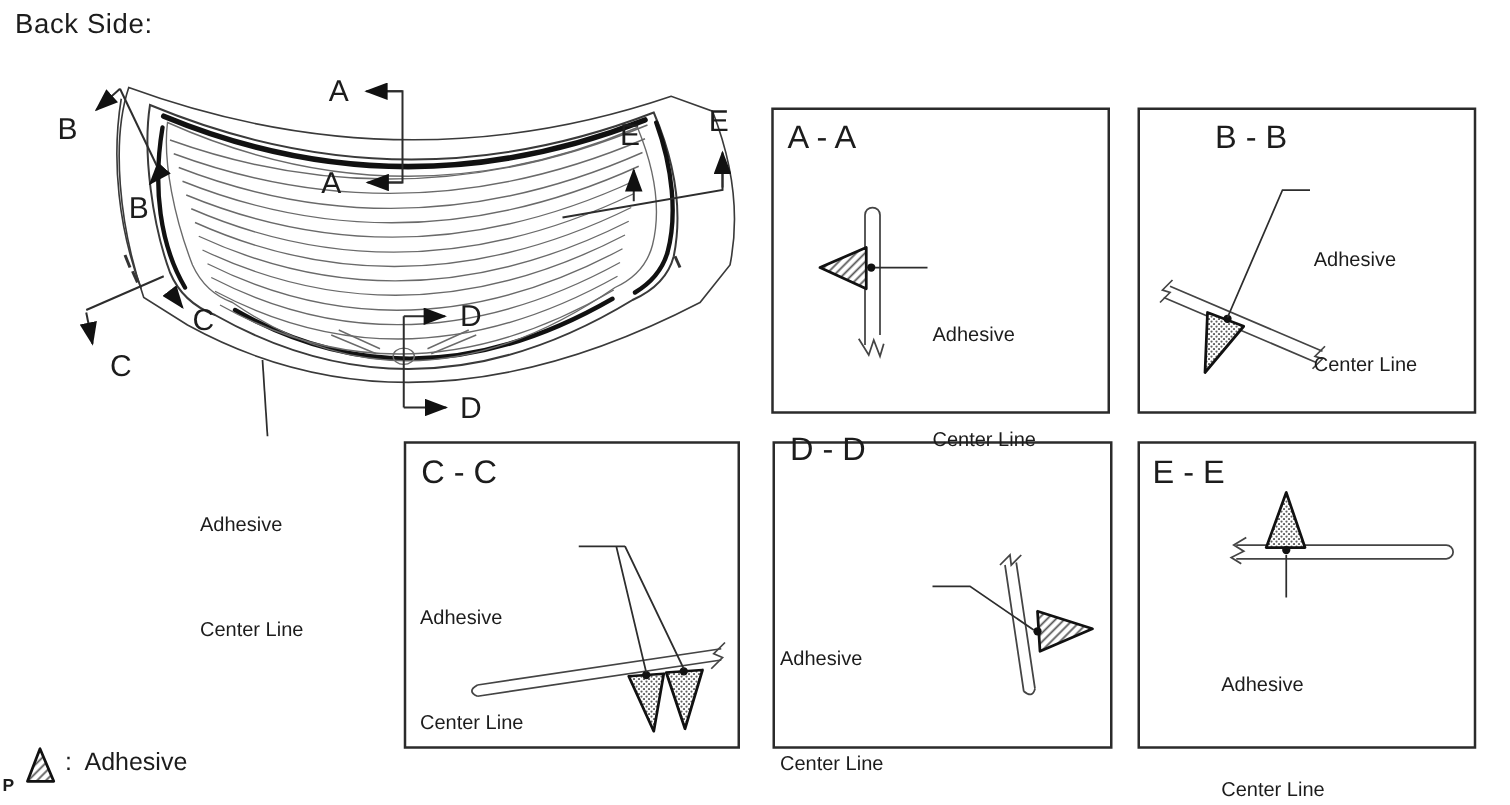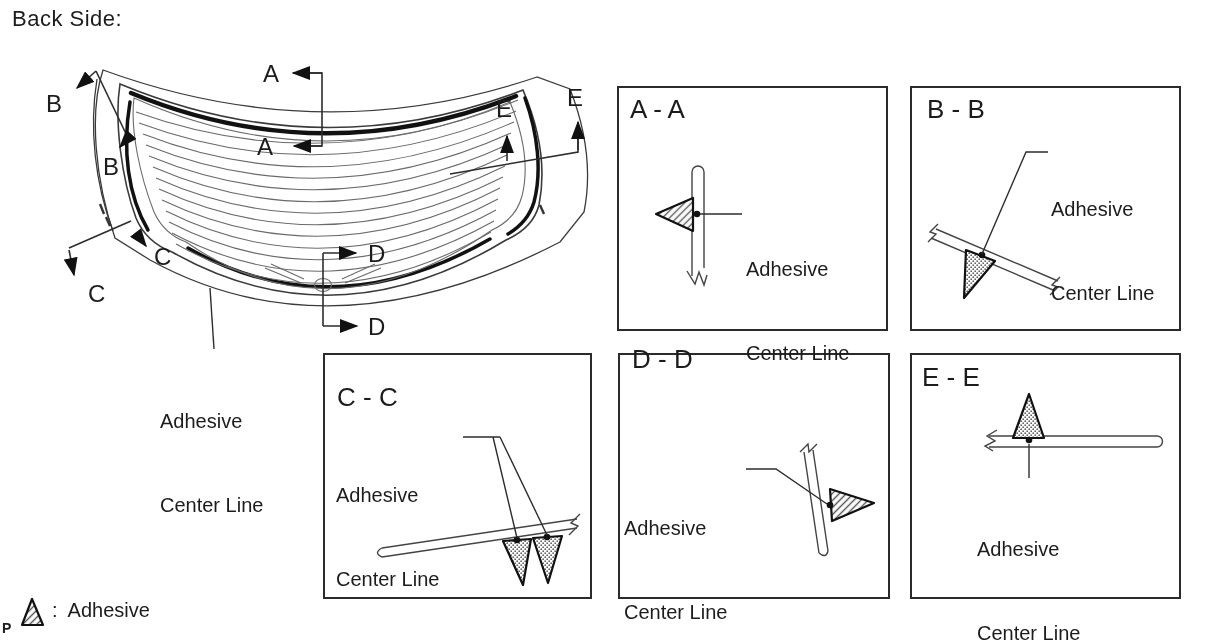--- a/index.html
+++ b/index.html
@@ -2,21 +2,21 @@
 <html><head>
 <meta charset="utf-8">
 <style>
   html,body{margin:0;padding:0;background:#fff;}
   #page{position:relative;width:1204px;height:644px;background:#ffffff;overflow:hidden;
         font-family:"Liberation Sans","DejaVu Sans",sans-serif;color:#1c1c1c;}
   .label{position:absolute;white-space:pre;color:#1c1c1c;}
   .title{font-size:22px;letter-spacing:0.5px;}
   .marker{font-size:24px;}
   .boxtitle{font-size:26px;}
-  .callout{font-size:20px;line-height:28px;}
+  .callout{font-size:16px;line-height:28px;}
   .legendtext{font-size:20px;}
   .pagemark{font-size:14px;font-weight:bold;}
   .secbox{position:absolute;border:2px solid #2b2b2b;background:#ffffff;box-sizing:border-box;}
   svg{position:absolute;left:0;top:0;}
   .thin{stroke:#3a3a3a;stroke-width:1.3;fill:none;}
   .hair{stroke:#6a6a6a;stroke-width:1.1;fill:none;}
   .band{stroke:#111;fill:none;stroke-linecap:round;}
   .lead{stroke:#2d2d2d;stroke-width:1.4;fill:none;}
   .sec{stroke:#2d2d2d;stroke-width:1.6;fill:none;}
   .strip{stroke:#444;stroke-width:1.4;fill:none;}
@@ -175,22 +175,22 @@
   <div class="label marker" style="left:368px;top:313px;">D</div>
   <div class="label marker" style="left:496px;top:95px;">E</div>
   <div class="label marker" style="left:567px;top:84px;">E</div>
 
   <div class="label callout" style="left:160px;top:351px;">
     <div>Adhesive</div>
     <div>Center Line</div>
   </div>
 
   <div class="label boxtitle" style="left:630px;top:94px;">A - A</div>
-  <div class="label boxtitle" style="left:927px;top:94px;">B - B</div>
-  <div class="label boxtitle" style="left:337px;top:382px;">C - C</div>
+  <div class="label boxtitle" style="left:972px;top:94px;">B - B</div>
+  <div class="label boxtitle" style="left:337px;top:362px;">C - C</div>
   <div class="label boxtitle" style="left:632px;top:344px;">D - D</div>
   <div class="label boxtitle" style="left:922px;top:362px;">E - E</div>
 
   <div class="label callout" style="left:746px;top:199px;">
     <div>Adhesive</div>
     <div>Center Line</div>
   </div>
   <div class="label callout" style="left:1051px;top:139px;">
     <div>Adhesive</div>
     <div>Center Line</div>

